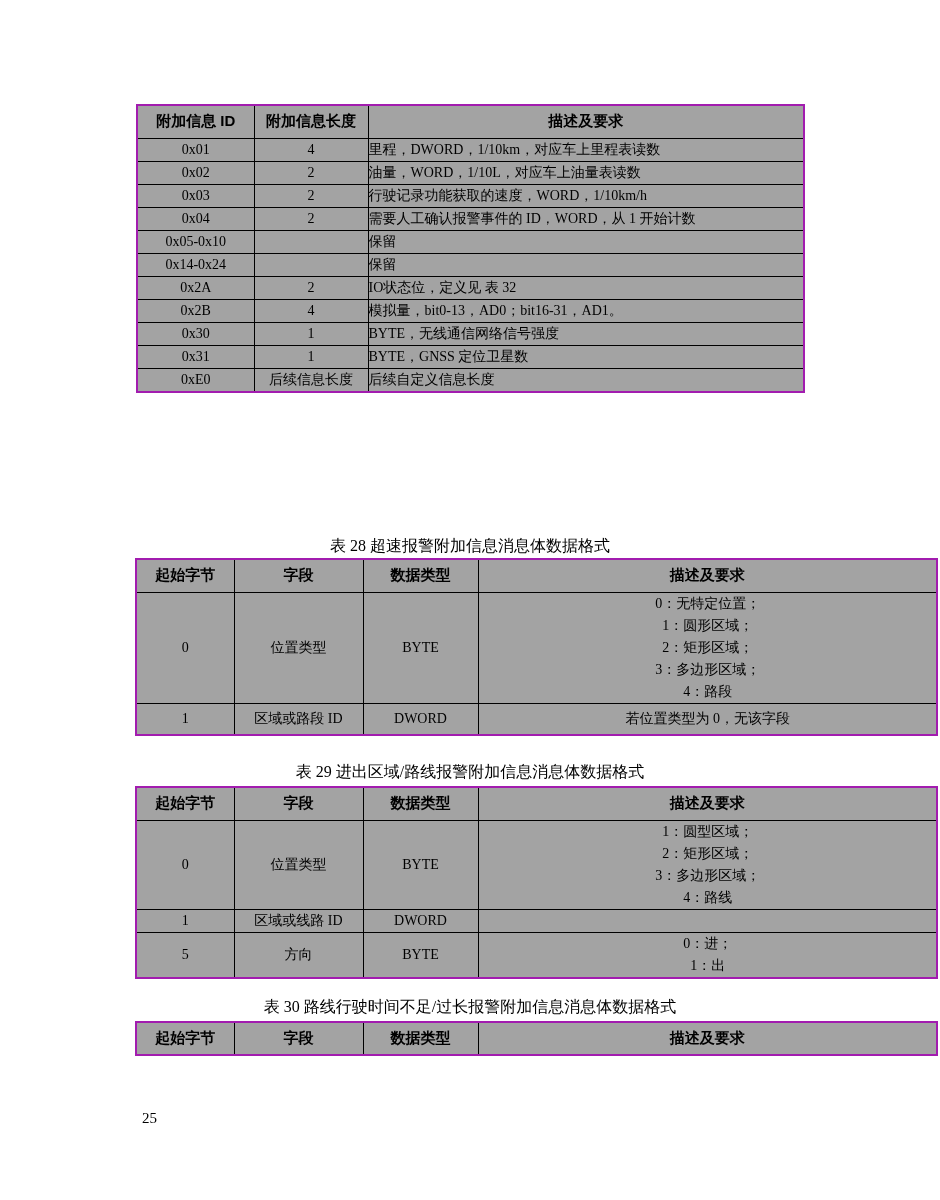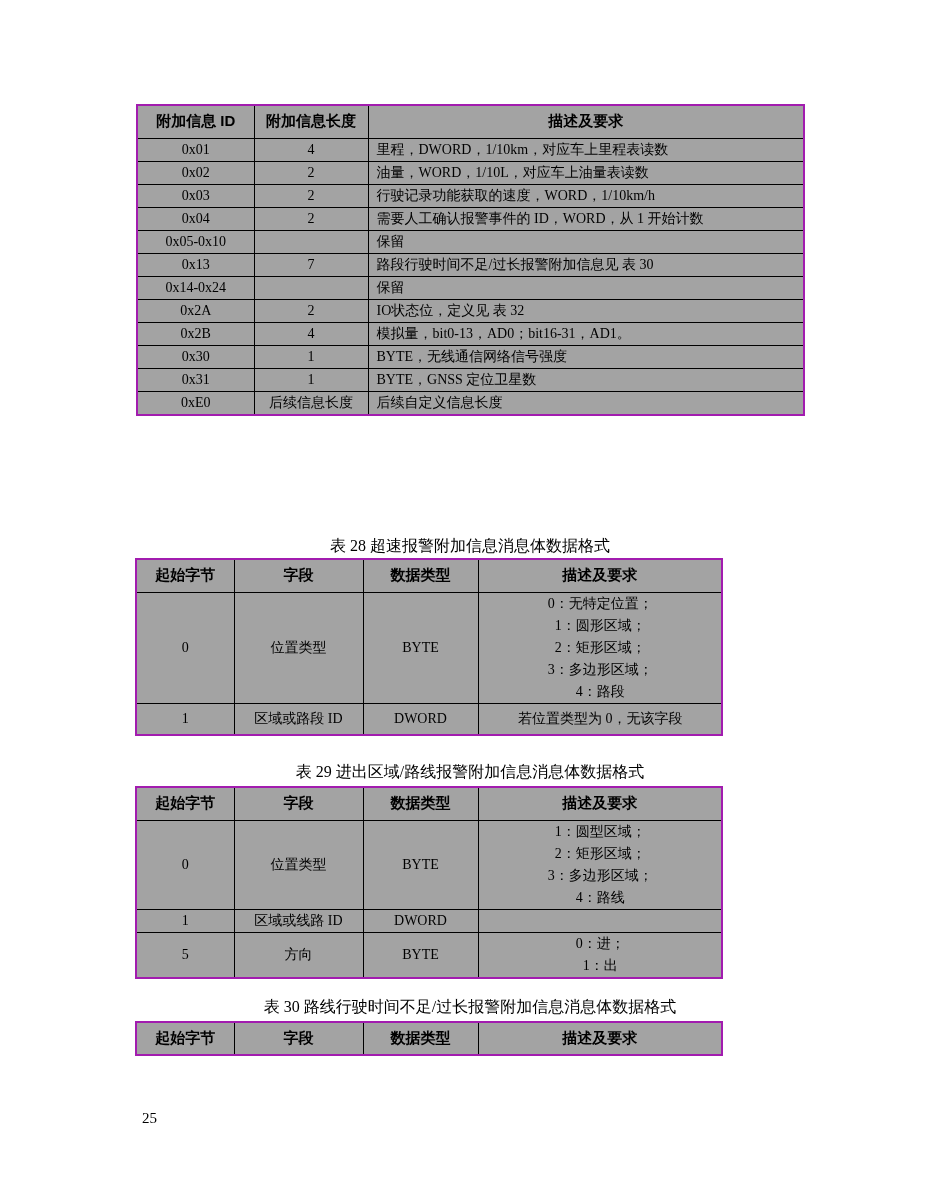--- a/index.html
+++ b/index.html
@@ -34,24 +34,24 @@
     line-height: 22px;
     text-align: center;
     vertical-align: middle;
     padding: 0;
   }
   td .line { line-height: 22px; }
 
   
   .t1 { left: 136px; top: 104px; width: 669px; }
   .t1 tbody tr { height: 23px; }
-  .t1 td.c2 { text-align: left; padding-left: 8px; padding-right: 6px; }
+  .t1 td.c2 { text-align: left; padding-right: 6px; }
 
   
-  .t28, .t29, .t30 { left: 135px; width: 588px; }
+  .t28, .t29, .t30 { left: 135px; width: 803px; }
   .t28 { top: 558px; }
   .t29 { top: 786px; }
   .t30 { top: 1021px; }
   .t28 td.c3, .t29 td.c3, .t30 td.c3 { text-align: center; padding-left: 7px; padding-right: 6px; }
   .t28 tbody tr:last-child td { padding-top: 4px; padding-bottom: 4px; }
   .t29 tbody tr { height: 23px; }
 
   .caption {
     position: absolute;
     left: 135px;
@@ -111,25 +111,20 @@
           <td class="c0">0x04</td>
           <td class="c1">2</td>
           <td class="c2">需要人工确认报警事件的 ID，WORD，从 1 开始计数</td>
         </tr>
         <tr>
           <td class="c0">0x05-0x10</td>
           <td class="c1"></td>
           <td class="c2">保留</td>
         </tr>
         <tr>
-          <td class="c0">0x13</td>
-          <td class="c1">7</td>
-          <td class="c2">路段行驶时间不足/过长报警附加信息见 表 30</td>
-        </tr>
-        <tr>
           <td class="c0">0x14-0x24</td>
           <td class="c1"></td>
           <td class="c2">保留</td>
         </tr>
         <tr>
           <td class="c0">0x2A</td>
           <td class="c1">2</td>
           <td class="c2">IO状态位，定义见 表 32</td>
         </tr>
         <tr>

